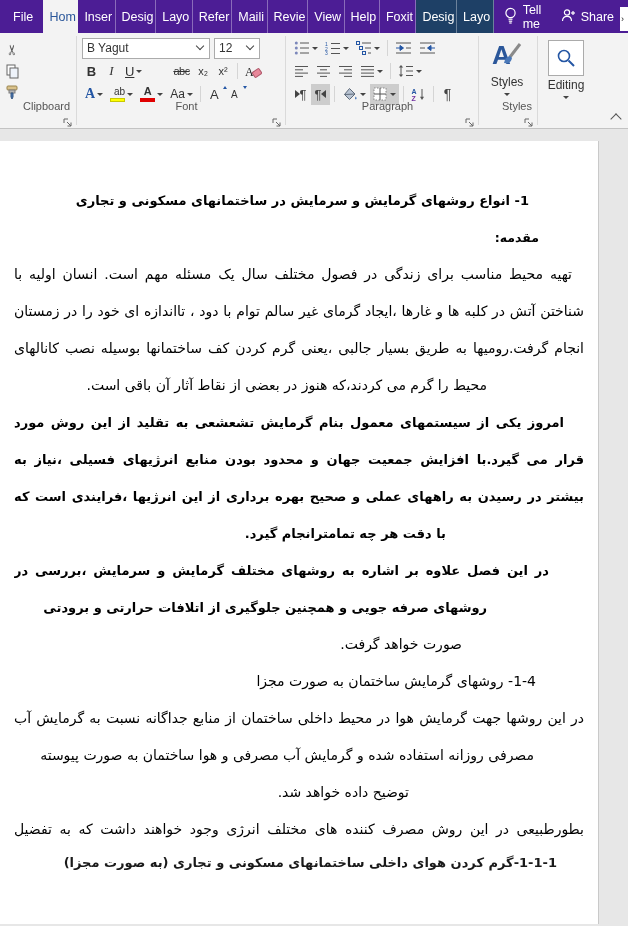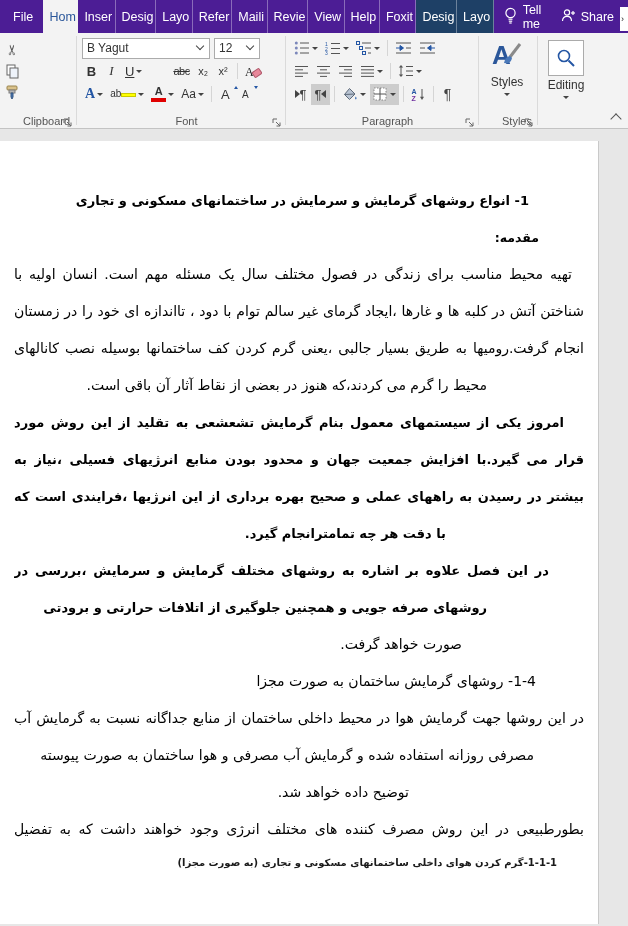--- a/index.html
+++ b/index.html
@@ -15,21 +15,21 @@
   .tab.contextual { background: #1e4066; border-right: 1px solid rgba(255,255,255,.35); }
   .tab-right { margin-left: auto; display: flex; align-items: center; }
   .tellme { display: flex; align-items: center; gap: 6px; padding: 0 10px; }
   .share { display: flex; align-items: center; gap: 5px; padding: 0 6px; }
   .stub { width: 11px; height: 24px; margin-top: 5px; background: #fff; color: #222; font-size: 9px; display: flex; align-items: center; justify-content: flex-start; padding-left: 1px; }
 
   
   .ribbon { height: 96px; background: #f3f3f3; border-bottom: 1px solid #c3c3c3; display: flex; position: relative; font-size: 12px; color: #333; }
   .group { position: relative; padding: 3px 2px 17px 2px; }
   .gsep { width: 1px; background: #dadada; margin: 3px 0; }
-  .group-label { position: absolute; bottom: 1px; left: 0; right: 12px; text-align: center; font-size: 11px; color: #555; padding-left: 23px; }
+  .group-label { position: absolute; bottom: 16px; left: 0; right: 12px; text-align: center; font-size: 11px; color: #555; padding-left: 23px; }
   .launcher { position: absolute; bottom: 2px; right: 3px; width: 10px; height: 10px; cursor: pointer; }
   .rbtn { display: inline-flex; align-items: center; justify-content: center; height: 21px; min-width: 19px; padding: 0 2px; border: 1px solid transparent; cursor: pointer; }
   .rbtn.active { background: #cdcdcd; }
   .caret { width: 0; height: 0; border-left: 3px solid transparent; border-right: 3px solid transparent; border-top: 3.5px solid #444; display: inline-block; margin-left: 2px; }
   .chev { width: 6px; height: 6px; border-right: 1.4px solid #444; border-bottom: 1.4px solid #444; transform: rotate(45deg); display: inline-block; margin: -2px 2px 2px 2px; }
   .frow { display: flex; align-items: center; height: 22px; margin: 1px 3px; gap: 1px; }
   .vsep { width: 1px; height: 16px; background: #d5d5d5; margin: 0 3px; }
 
   
   .grp-clipboard { width: 76px; }
@@ -45,21 +45,21 @@
   .combo { display: inline-flex; align-items: center; background: #fff; border: 1px solid #ababab; height: 21px; font-size: 12px; padding: 0 4px; cursor: pointer; }
   .combo .chev { margin-left: auto; }
   .combo-name { width: 128px; }
   .combo-size { width: 46px; margin-left: 3px; }
   .bi { font-weight: bold; font-size: 13px; }
   .it { font-style: italic; font-family: "Liberation Serif", serif; font-size: 13px; }
   .un { text-decoration: underline; font-size: 13px; }
   .strike { text-decoration: line-through; font-size: 11px; letter-spacing: -0.5px; margin-left: 24px; }
   .subsup { font-size: 11px; }
   .fx-a { color: #2456a4; font-weight: bold; font-size: 14px; font-family: "Liberation Serif", serif; }
-  .hl { display: inline-flex; align-items: center; line-height: 1; }
+  .hl { display: inline-flex; flex-direction: column; align-items: flex-end; line-height: 1; }
   .hl .t { font-size: 10px; }
   .bar { width: 15px; height: 4px; margin-top: 1px; }
   .bar.yellow { background: #ffff00; border: 1px solid #c9c900; }
   .bar.red { background: #e00000; }
   .fc { display: inline-flex; flex-direction: column; align-items: center; line-height: 1; }
   .fc .t { font-size: 11px; font-weight: bold; }
   .case { font-size: 12px; }
   .grow { font-size: 13px; position: relative; }
   .shrink { font-size: 10px; position: relative; }
   .tinytri { width: 0; height: 0; border-left: 2.5px solid transparent; border-right: 2.5px solid transparent; position: absolute; right: -4px; }
@@ -85,21 +85,21 @@
   .collapse-chev { position: absolute; right: 8px; bottom: 5px; width: 8px; height: 8px; border-right: 1.5px solid #555; border-bottom: 1.5px solid #555; transform: rotate(-135deg); cursor: pointer; }
 
   
   .docarea { position: relative; height: 797px; background: #e7e7e7; }
   .page { position: absolute; left: 0; top: 12px; width: 599px; height: 783px; background: #fff; border-right: 1px solid #c9c9c9; }
   .scrollstrip { position: absolute; right: 0; top: 0; width: 28px; height: 783px; background: #e7e7e7; }
   .content { padding: 41px 14px 0 14px; color: #000; }
   .ln { height: 37px; line-height: 37px; direction: rtl; font-size: 14px; text-align: justify; text-align-last: justify; overflow: hidden; font-family: "DejaVu Sans", sans-serif; }
   .ln.end { text-align: right; text-align-last: right; }
   .ln.b { font-weight: bold; font-size: 13px; }
-  .ln.small { font-size: 10px; font-weight: bold; height: 30px; line-height: 30px; color: #1a1a1a; }
+  .ln.small { font-size: 13px; font-weight: bold; height: 30px; line-height: 30px; color: #1a1a1a; }
 </style>
 </head>
 <body>
 
 <div class="tabbar">
   <div class="tab file">File</div>
   <div class="tab selected">Hom</div>
   <div class="tab normal">Inser</div>
   <div class="tab normal">Desig</div>
   <div class="tab normal">Layo</div>

